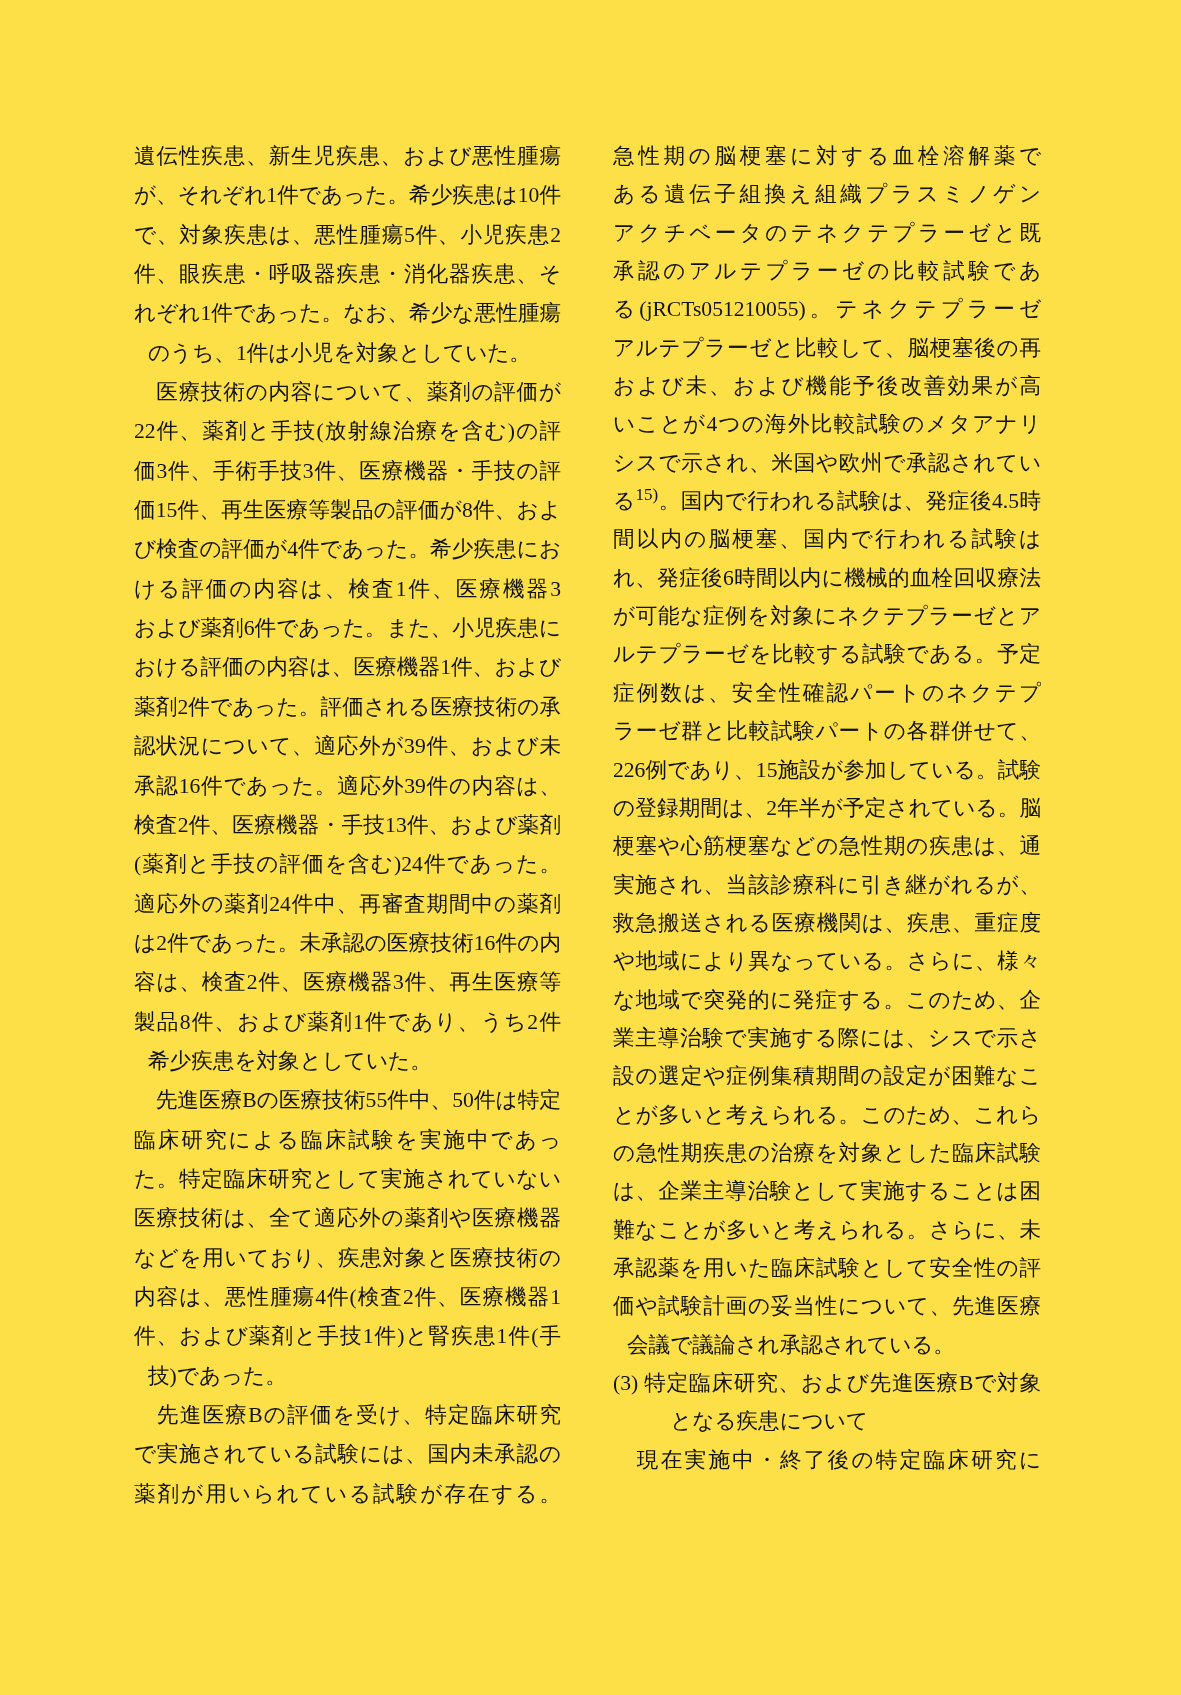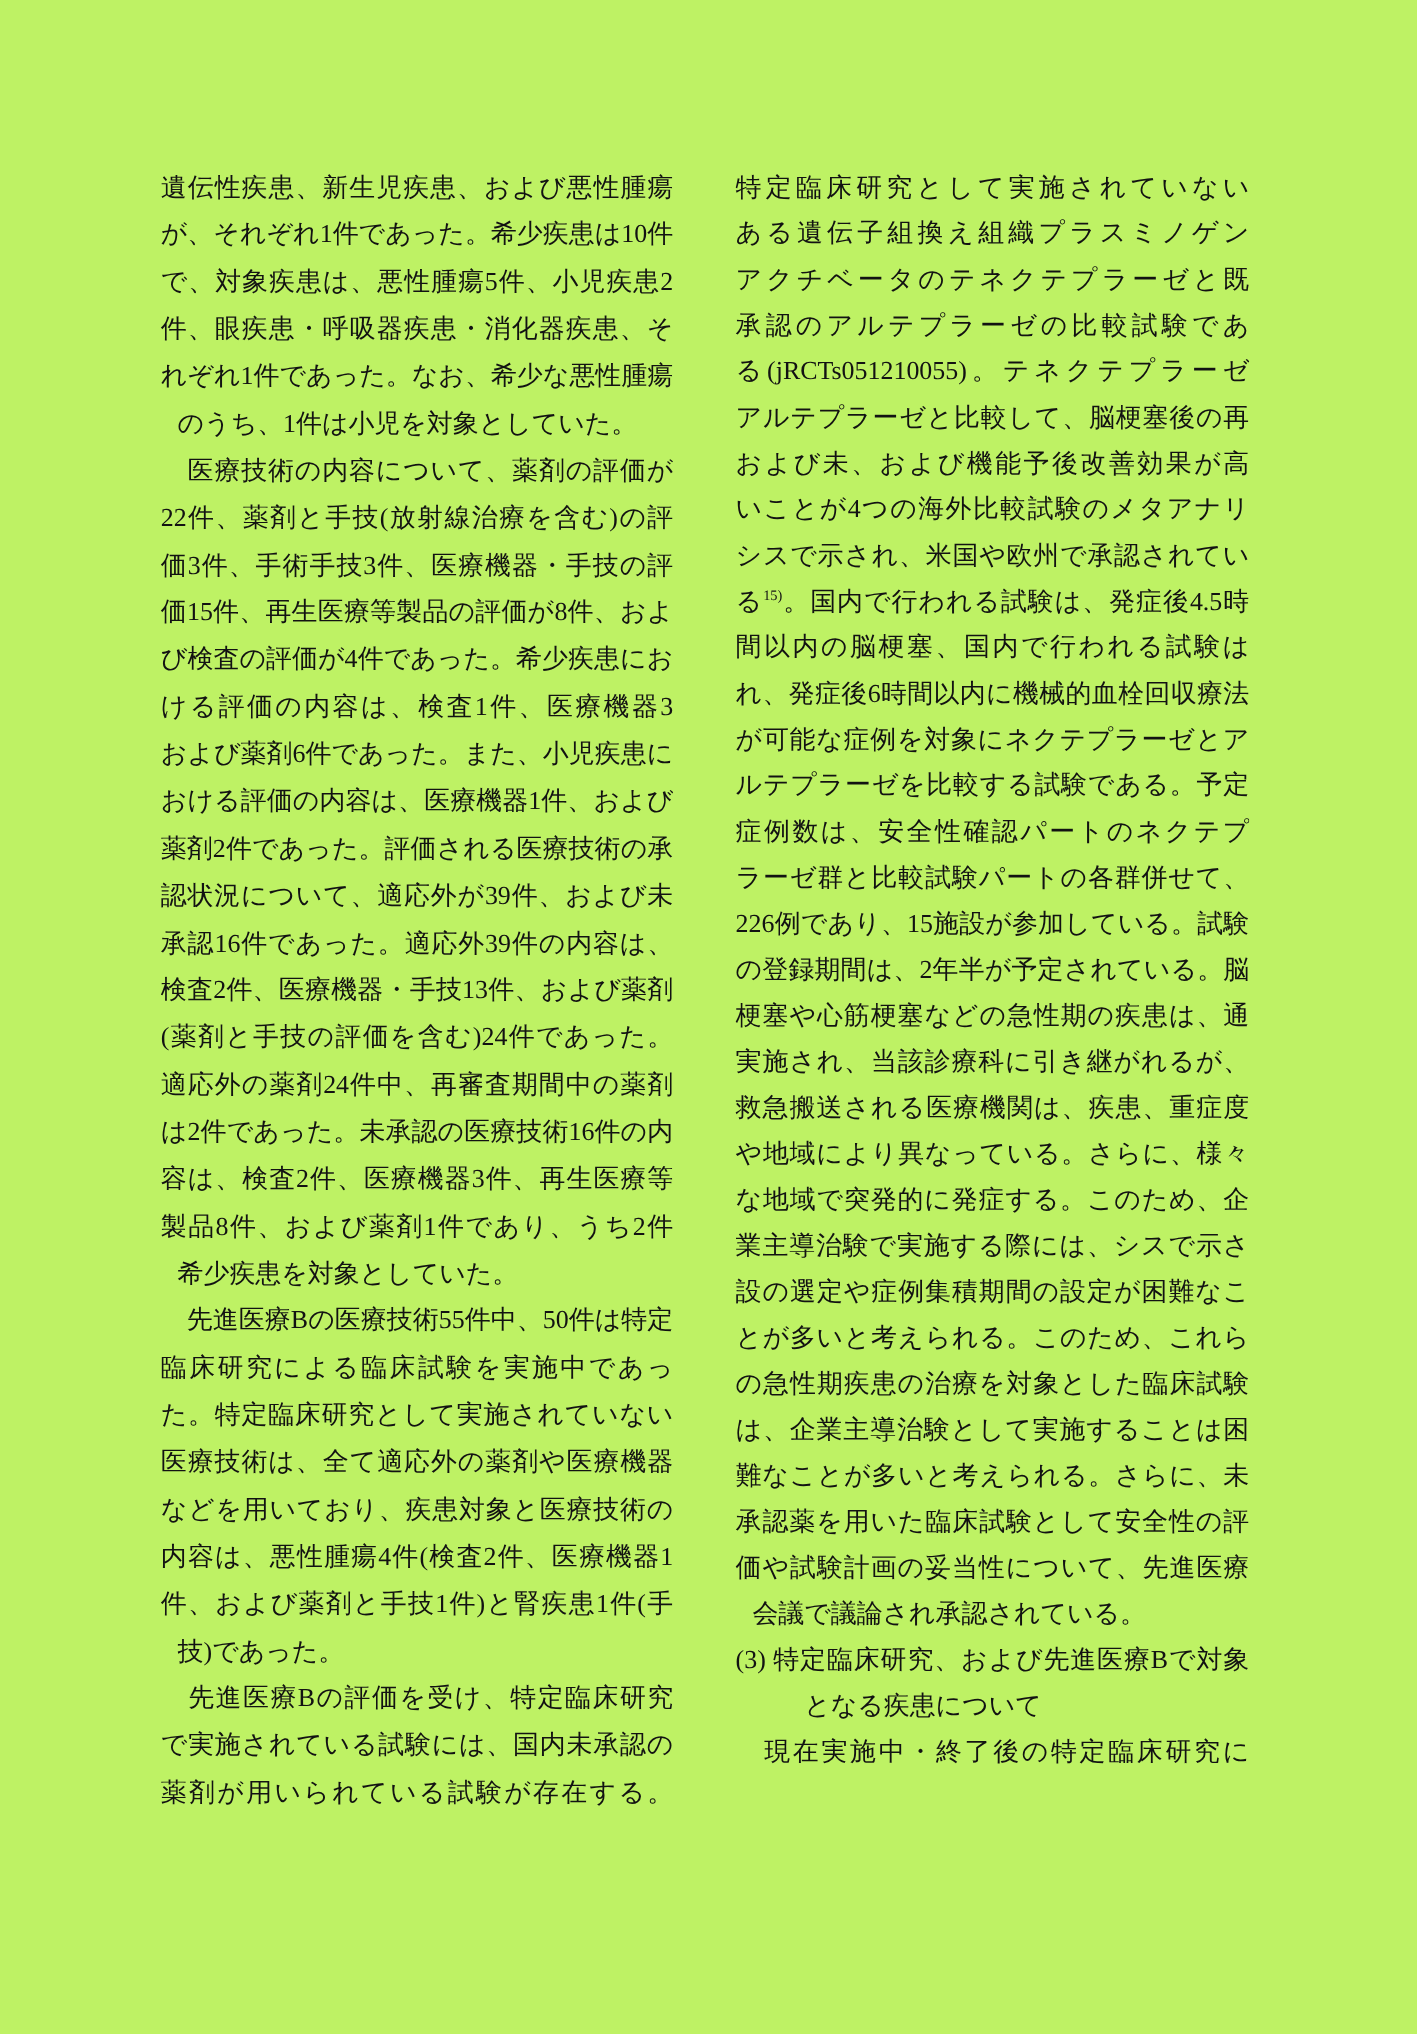--- a/index.html
+++ b/index.html
@@ -9,21 +9,21 @@
   body {
     width: 1181px;
     height: 1695px;
     background: #fbfbfb;
     overflow: hidden;
   }
   .page {
     position: relative;
     width: 1181px;
     height: 1695px;
-    background: #bef264;
+    background: #fde047;
     color: #121212;
     font-family: "Liberation Serif", "DejaVu Serif", serif;
     font-size: 21.6px;
   }
   .col {
     position: absolute;
     top: 137px;
   }
   .col-left {
     left: 134px;
@@ -45,21 +45,21 @@
     overflow: hidden;
     white-space: normal;
   }
   .col-left .line { height: 39.35px; }
   .col-right .line { height: 38.35px; }
   .line.end {
     text-align-last: left;
     margin-left: 14px;
   }
   sup.ref {
-    font-size: 12px;
+    font-size: 17px;
     line-height: 0;
     vertical-align: super;
     letter-spacing: 0;
   }
 </style>
 </head>
 <body style="background: rgb(251, 251, 251);">
 
 <div class="page" style="color: rgb(18, 18, 18);">
   <div class="col col-left">
@@ -102,21 +102,21 @@
         <div class="line end">技)であった。</div>
       </div>
       <div class="para">
         <div class="line">　先進医療Bの評価を受け、特定臨床研究</div>
         <div class="line">で実施されている試験には、国内未承認の</div>
         <div class="line">薬剤が用いられている試験が存在する。</div>
       </div>
     </div>
   <div class="col col-right">
       <div class="para">
-        <div class="line">特定臨床研究として実施されていない</div>
+        <div class="line">急性期の脳梗塞に対する血栓溶解薬で</div>
         <div class="line">ある遺伝子組換え組織プラスミノゲン</div>
         <div class="line">アクチベータのテネクテプラーゼと既</div>
         <div class="line">承認のアルテプラーゼの比較試験であ</div>
         <div class="line">る(jRCTs051210055)。テネクテプラーゼは、</div>
         <div class="line">アルテプラーゼと比較して、脳梗塞後の再</div>
         <div class="line">および未、および機能予後改善効果が高</div>
         <div class="line">いことが4つの海外比較試験のメタアナリ</div>
         <div class="line">シスで示され、米国や欧州で承認されてい</div>
         <div class="line"><span>る</span><sup class="ref">15)</sup><span>。国内で行われる試験は、発症後4.5時</span></div>
         <div class="line">間以内の脳梗塞、国内で行われる試験は</div>

